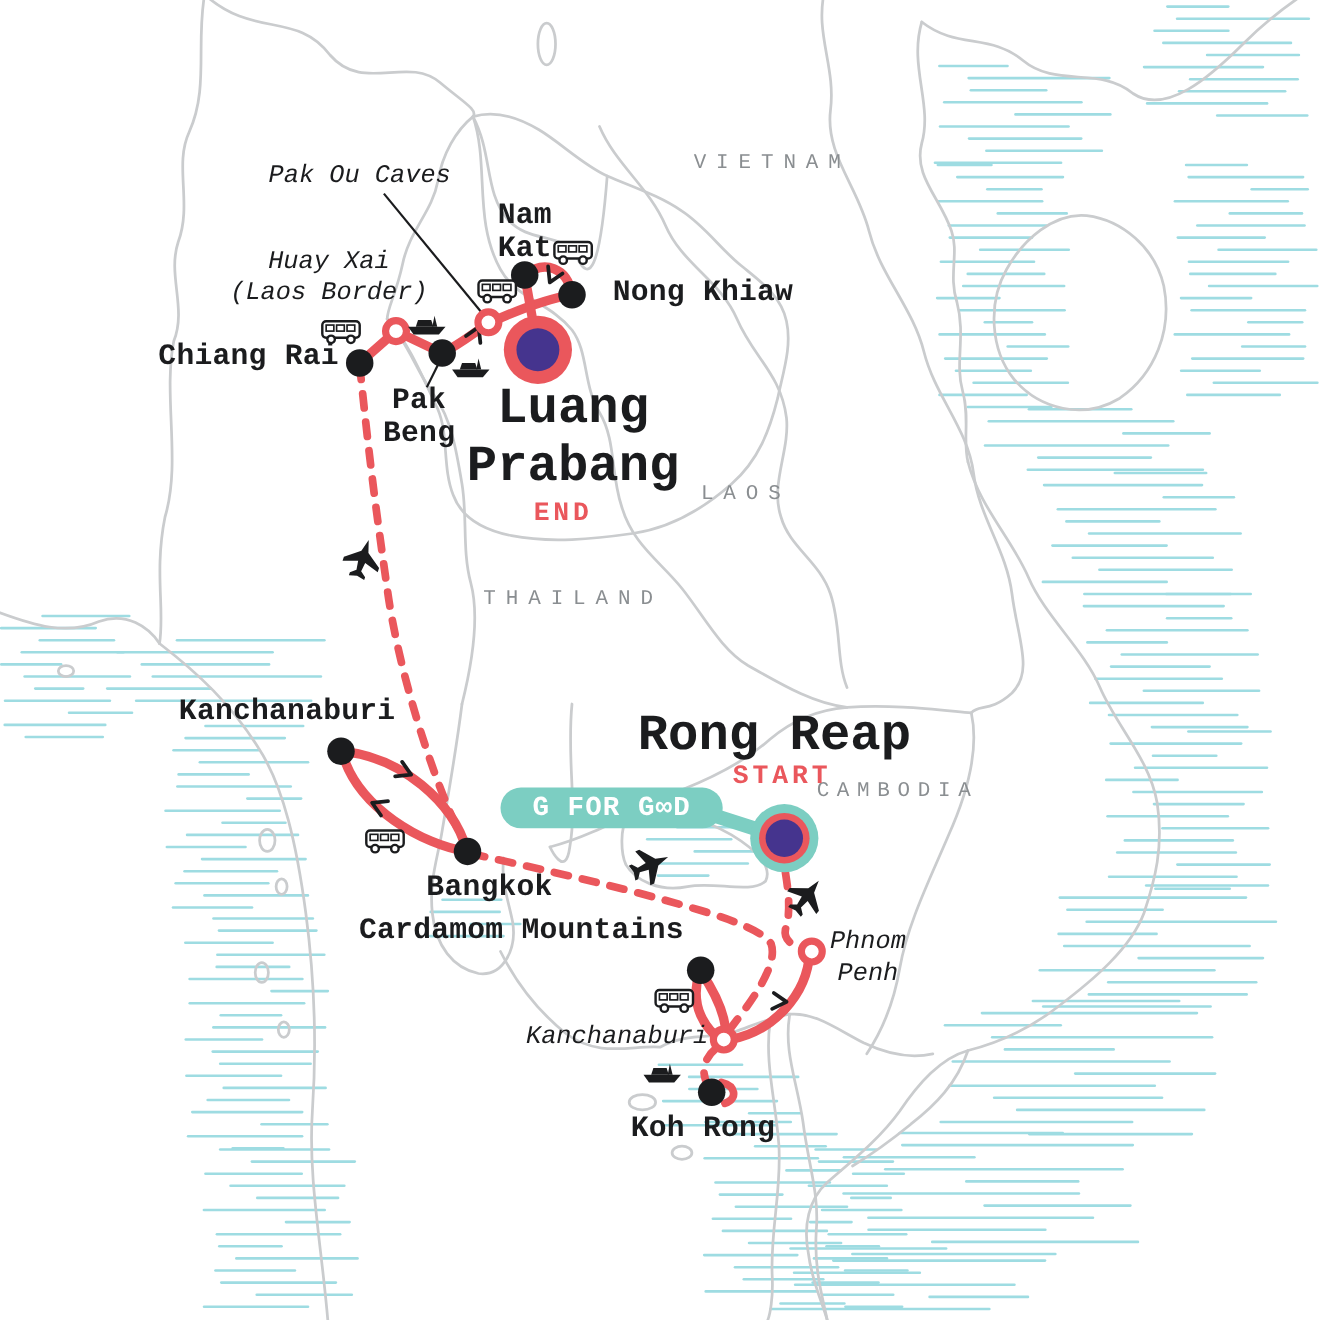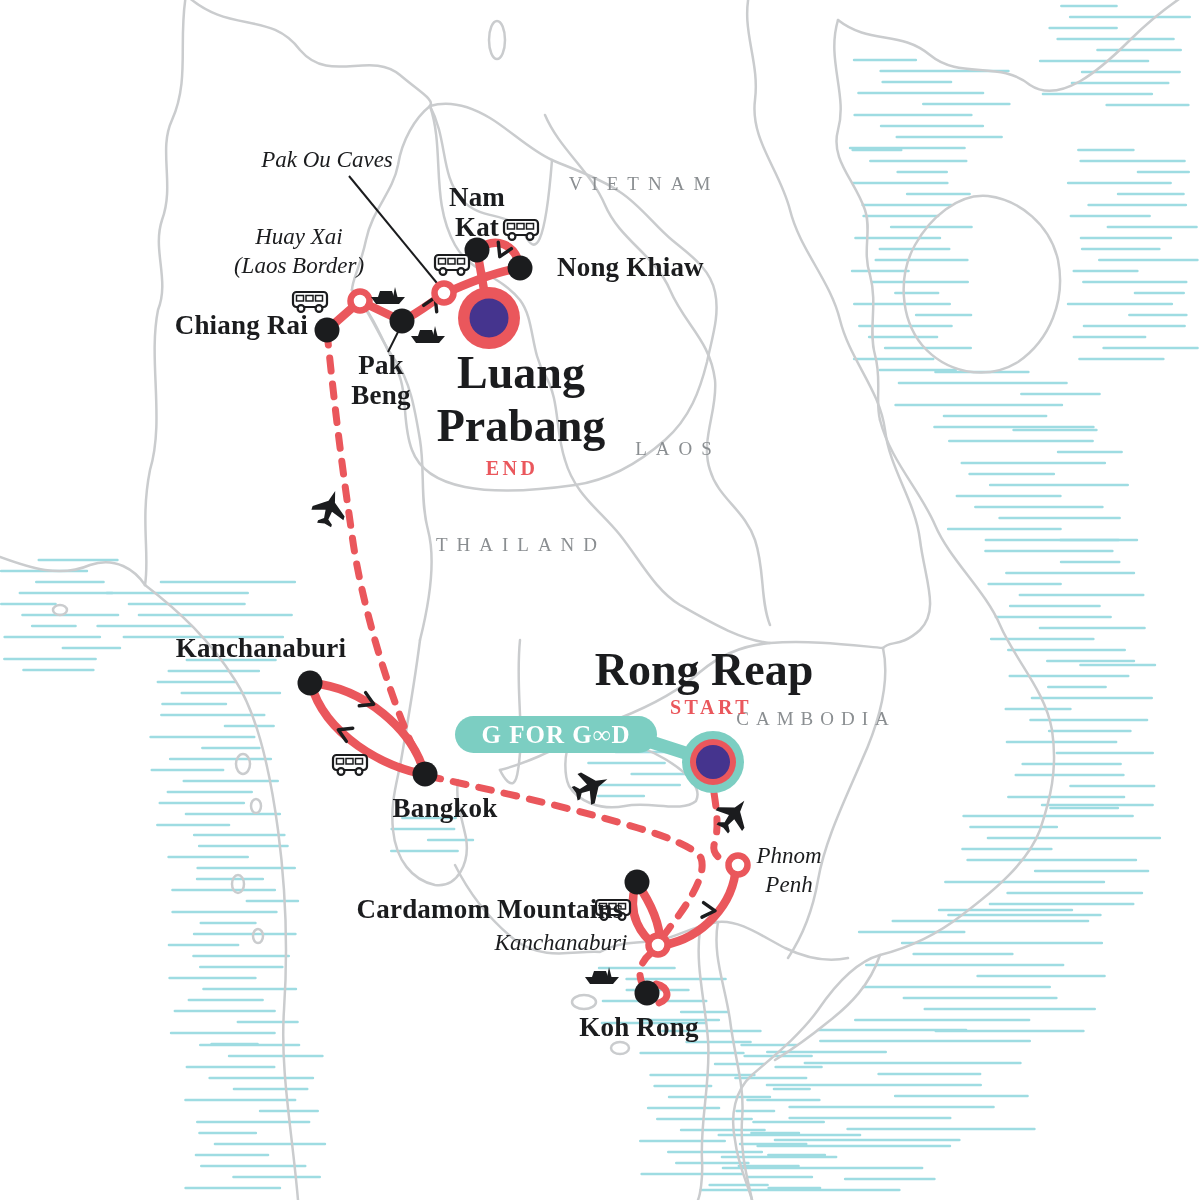--- a/index.html
+++ b/index.html
@@ -1,25 +1,25 @@
 <!DOCTYPE html>
 <html><head>
 <meta charset="utf-8">
 <style>
   html,body{margin:0;padding:0;background:#ffffff;}
   #stage{position:relative;width:1200px;height:1200px;overflow:hidden;
-         font-family:Liberation Serif, serif;background:#fff;}
+         font-family:Liberation Mono, monospace;background:#fff;}
   #mapsvg{position:absolute;left:0;top:0;}
   .lbl{position:absolute;transform:translate(-50%,-50%);white-space:pre-line;
        text-align:center;color:#1b1c1e;line-height:1.12;}
   .city{font-weight:bold;font-size:27px;letter-spacing:.2px;}
   .city-lg{font-weight:bold;font-size:46px;line-height:1.16;}
   .poi{font-style:italic;font-size:23px;line-height:1.25;}
   .country{font-size:19px;color:#8a8e91;letter-spacing:9px;font-weight:400;white-space:nowrap;}
-  .tag{font-weight:bold;font-size:20px;letter-spacing:3.5px;color:#ea575c;}
+  .tag{font-weight:bold;font-size:24px;letter-spacing:3.5px;color:#ea575c;}
   .left-anchor{transform:translate(0,-50%);text-align:left;}
   .right-anchor{transform:translate(-100%,-50%);text-align:right;}
   .badge{position:absolute;left:455px;top:716px;width:202px;height:37px;
          background:#7ccec2;border-radius:19px;display:flex;align-items:center;
          justify-content:center;color:#fff;font-weight:bold;font-size:25px;letter-spacing:1px;}
 </style>
 </head>
 <body>
 
 <div id="stage">
@@ -433,30 +433,30 @@
 <div class="lbl city" style="left:477px;top:212px;">Nam
 Kat</div>
 <div class="lbl city left-anchor" style="left:557px;top:267px;">Nong Khiaw</div>
 <div class="lbl city right-anchor" style="left:308px;top:325px;">Chiang Rai</div>
 <div class="lbl city" style="left:381px;top:380px;">Pak
 Beng</div>
 <div class="lbl city-lg" style="left:511px;top:399px;margin-left:10px;">Luang
 Prabang</div>
 <div class="lbl tag" style="left:512px;top:468px;">END</div>
 
-<div class="lbl country" style="left:644px;top:148px;margin-top:36px;">VIETNAM</div>
+<div class="lbl country" style="left:702px;top:148px;">VIETNAM</div>
 <div class="lbl country" style="left:678px;top:449px;">LAOS</div>
 <div class="lbl country" style="left:521px;top:545px;">THAILAND</div>
 <div class="lbl country" style="left:816px;top:719px;letter-spacing:7px;">CAMBODIA</div>
 
 <div class="lbl city" style="left:261px;top:648px;">Kanchanaburi</div>
 <div class="lbl city" style="left:445px;top:808px;">Bangkok</div>
 <div class="lbl city-lg" style="left:704px;top:670px;">Rong Reap</div>
 <div class="lbl tag" style="left:711px;top:707px;">START</div>
-<div class="lbl city" style="left:474px;top:909px;margin-left:16px;">Cardamom Mountains</div>
+<div class="lbl city" style="left:474px;top:847px;">Cardamom Mountains</div>
 <div class="lbl poi" style="left:561px;top:943px;">Kanchanaburi</div>
 <div class="lbl poi" style="left:789px;top:871px;">Phnom
 Penh</div>
 <div class="lbl city" style="left:639px;top:1027px;">Koh Rong</div>
 
 <div class="badge">
   <span>G FOR G∞D</span>
 </div>
 
 </div>

